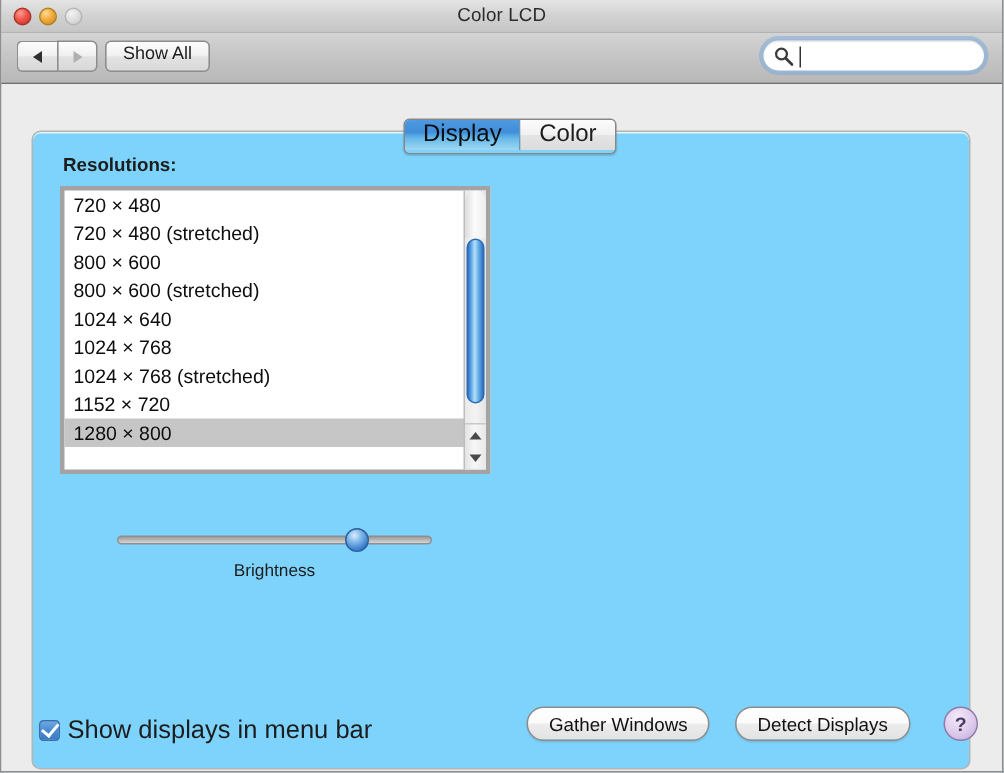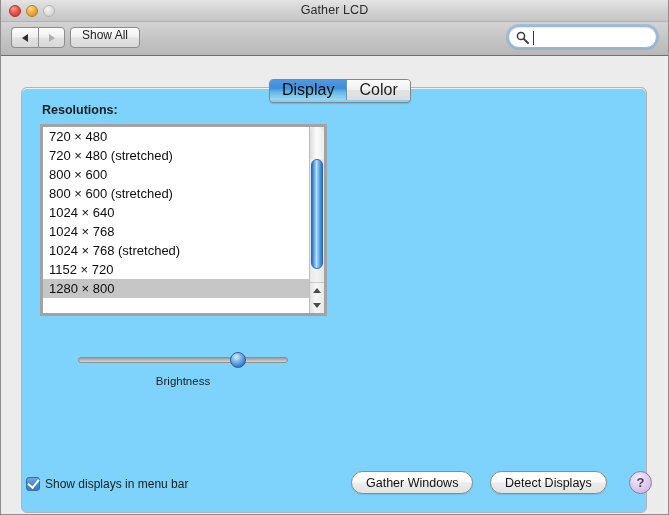--- a/index.html
+++ b/index.html
@@ -382,21 +382,21 @@
   }
   #checkbox .chk {
     position: absolute;
     left: 3px; top: -1px;
     width: 5px; height: 9px;
     border: solid #ffffff;
     border-width: 0 2px 2px 0;
     transform: rotate(40deg);
   }
   #show-displays-label {
-    font-size: 12px;
+    font-size: 17px;
     color: #1c1c1c;
   }
   .pill-btn {
     position: absolute;
     top: 414px;
     height: 23px;
     padding: 0 14px;
     display: flex;
     align-items: center;
     justify-content: flex-start;
@@ -434,21 +434,21 @@
 <body>
 
 <div id="window">
 
   <div id="titlebar">
     <div class="traffic-lights">
       <div class="tl tl-close"></div>
       <div class="tl tl-min"></div>
       <div class="tl tl-zoom"></div>
     </div>
-    <div id="window-title">Gather LCD</div>
+    <div id="window-title">Color LCD</div>
   </div>
 
   <div id="toolbar">
     <div class="segmented">
       <div class="seg-btn left">
         <span class="arrow-l"></span>
       </div>
       <div class="seg-btn right">
         <span class="arrow-r"></span>
       </div>

